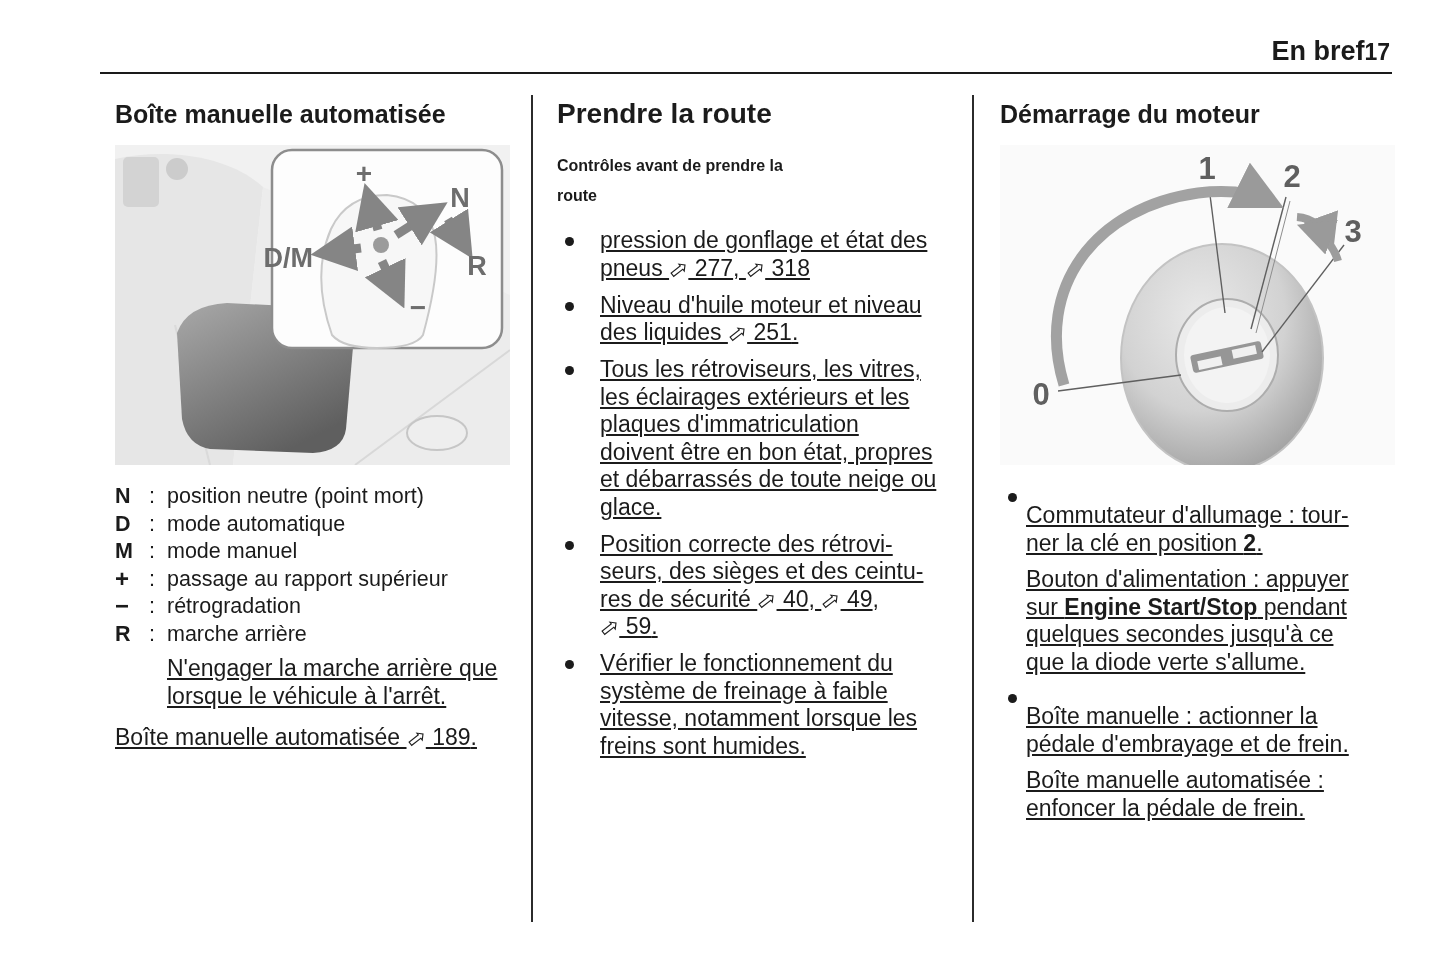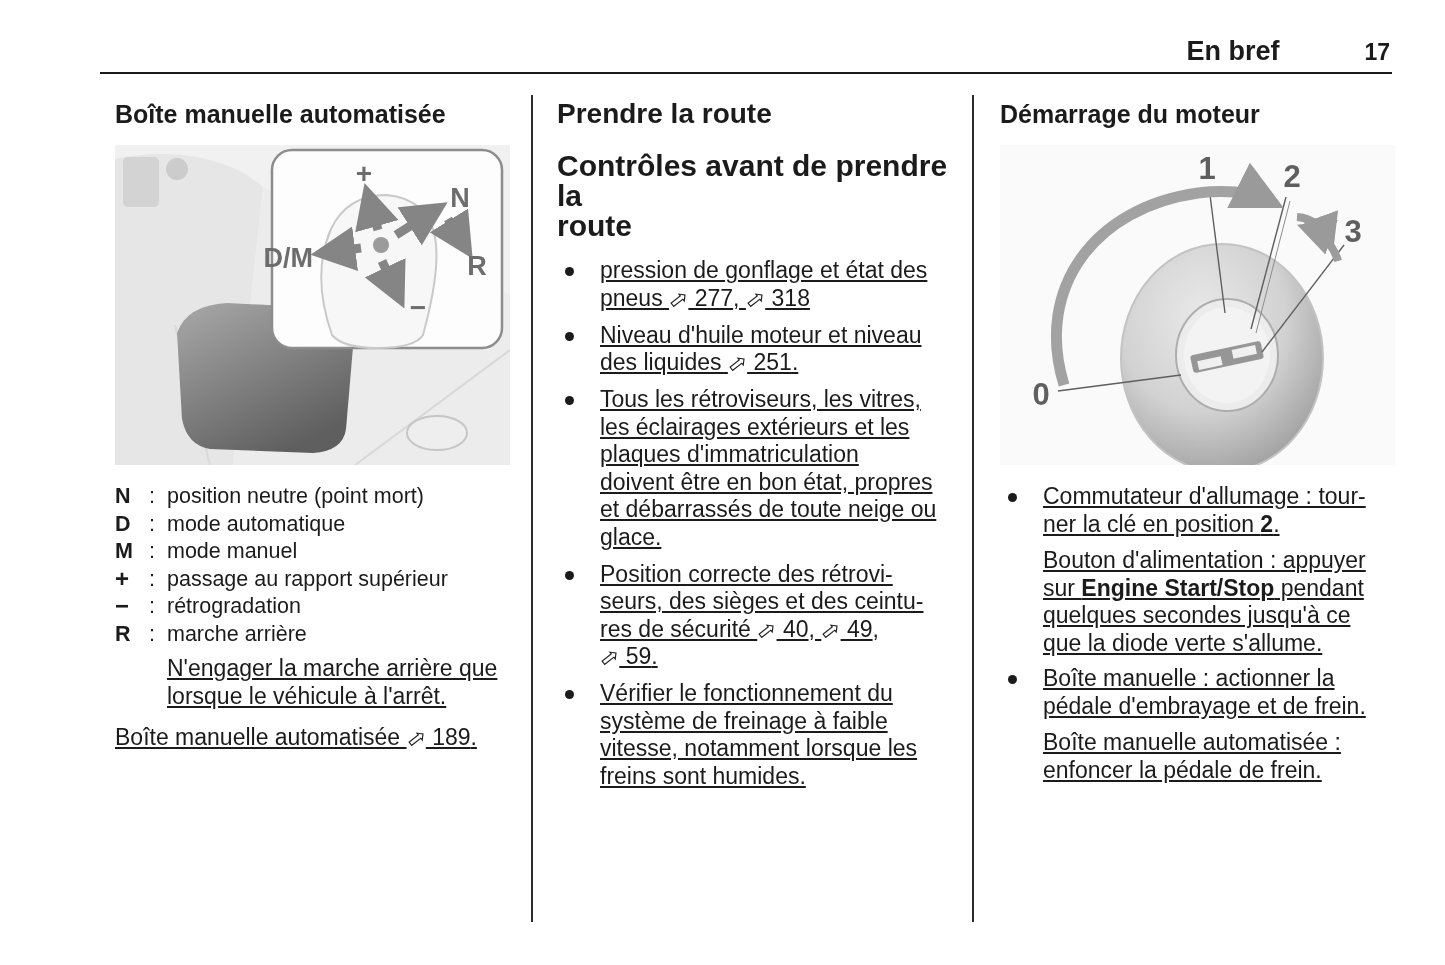--- a/index.html
+++ b/index.html
@@ -1,39 +1,39 @@
 <!DOCTYPE html>
 <html><head>
 <meta charset="utf-8">
 <style>
   html,body{margin:0;padding:0;background:#ffffff;}
   body{font-family:"Liberation Sans","DejaVu Sans",sans-serif;color:#1b1b1b;
        -webkit-font-smoothing:antialiased;}
   #page{position:relative;width:1445px;height:965px;background:#ffffff;overflow:hidden;}
 
   
-  .hdr{position:absolute;top:36px;right:55px;display:flex;align-items:baseline;column-gap:85px;}
+  .hdr{position:absolute;top:36px;right:55px;display:flex;align-items:baseline;}
   .hdr .sec{font-size:27px;font-weight:bold;}
   .hdr .pg{font-size:23px;font-weight:bold;}
   .hdr-rule{position:absolute;left:100px;top:72px;width:1292px;height:2px;background:#1a1a1a;}
 
   
   .vdiv{position:absolute;top:95px;height:827px;width:2px;background:#2b2b2b;}
   #vdiv1{left:531px;}
   #vdiv2{left:972px;}
 
   
   .col{position:absolute;top:100px;}
   #col-left{left:115px;width:400px;}
   #col-mid{left:557px;width:410px;top:95px;}
   #col-right{left:1000px;width:402px;}
 
   .col-title{font-size:25px;font-weight:bold;line-height:28px;margin:0 0 17px 0;}
   .h1{font-size:28px;font-weight:bold;line-height:37px;margin:0 0 19px 0;}
-  .subtitle{font-size:30px;font-weight:bold;line-height:30px;margin:0 0 16px 0;white-space:pre-line;}
+  .subtitle{font-size:16px;font-weight:bold;line-height:30px;margin:0 0 16px 0;white-space:pre-line;}
 
   .figure{width:395px;height:320px;margin:0 0 18px 0;}
   .figure svg{display:block;width:395px;height:320px;}
   svg text{font-family:inherit;}
 
   .body-text{font-size:23px;line-height:27.5px;white-space:pre-line;margin:0;text-decoration:underline;}
   .b{font-weight:bold;}
 
   
   .ref-arrow{display:inline-block;transform:rotate(-38deg);vertical-align:-1px;line-height:1;}
@@ -42,21 +42,21 @@
   .legend{margin:0 0 7px 0;}
   .lrow{display:flex;font-size:21.5px;line-height:27.5px;}
   .lkey{width:34px;font-weight:bold;flex:none;}
   .lsep{width:18px;flex:none;}
   .ldesc{flex:1;}
   .lrow:nth-child(4) .lkey,.lrow:nth-child(5) .lkey{font-size:24px;line-height:25px;}
 
   .note{margin:0 0 14px 52px;}
   
   .bullet{display:flex;margin:0 0 9.5px 0;}
-  #col-right .bullet{margin-bottom:8px;}
+  #col-right .bullet{margin-bottom:8px;flex-direction:column;}
   .dot{width:9px;height:9px;border-radius:50%;background:#1b1b1b;margin:10px 0 0 8px;flex:none;}
   .btext-wrap{margin-left:26px;flex:1;}
   .btext{margin:0;}
   .btext + .btext{margin-top:9px;}
 </style>
 </head>
 <body>
 
 <div id="page">
 

